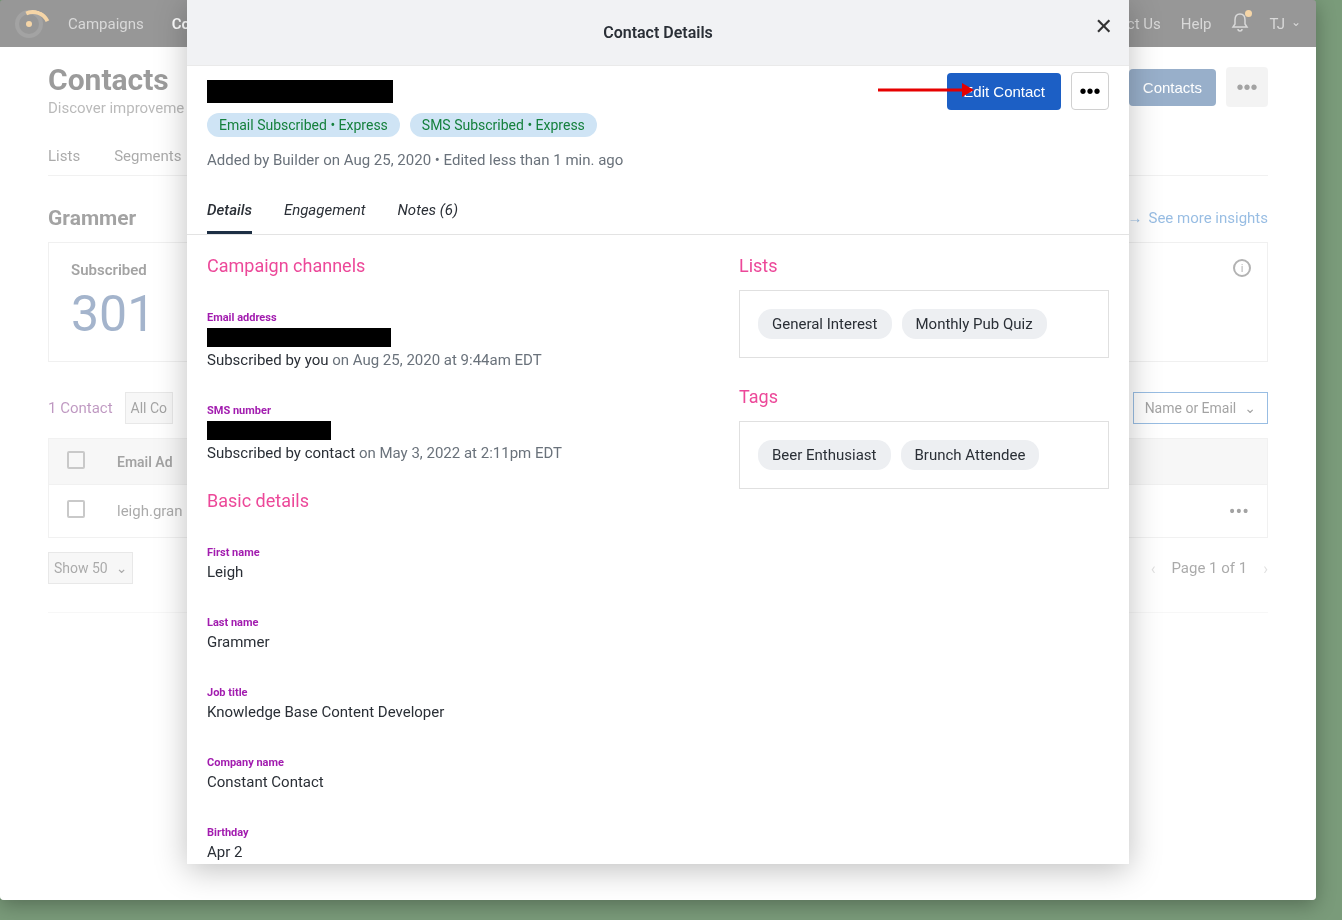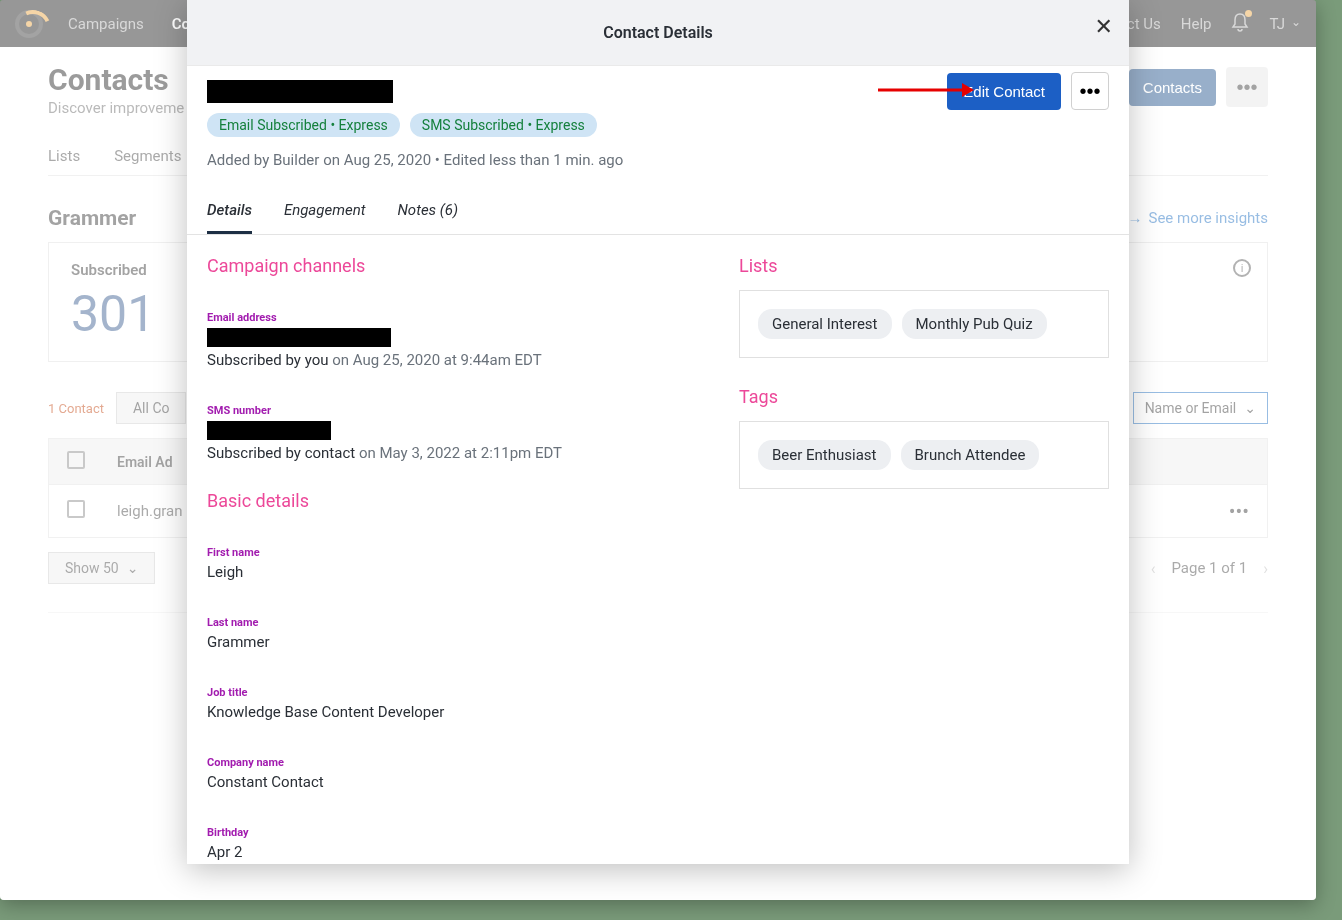--- a/index.html
+++ b/index.html
@@ -36,22 +36,22 @@
     .see-more-row { display: flex; justify-content: space-between; align-items: center; margin-top: 30px; }
     .see-more { color: #1b6dc1; font-size: 15px; cursor: pointer; display: flex; align-items: center; gap: 6px; }
 
     .insights-row { display: flex; gap: 12px; margin-top: 12px; }
     .insight-card { border: 1px solid #ddd; padding: 18px 22px; flex: 1; position: relative; }
     .insight-label { font-weight: 600; color: #333; font-size: 15px; }
     .insight-value { font-size: 50px; font-weight: 400; color: #355a8e; margin-top: 6px; }
     .info-icon { position: absolute; top: 16px; right: 16px; width: 18px; height: 18px; border: 2px solid #555; border-radius: 50%; display: flex; align-items: center; justify-content: center; font-size: 11px; color: #555; }
 
     .filter-row { display: flex; align-items: center; gap: 12px; margin-top: 30px; }
-    .filter-text { font-size: 13px; color: #c2410c; }
-    .selectish { background: #eee; border: 1px solid #ccc; padding: 7px 16px; font-size: 14px; display: flex; align-items: center; gap: 8px; cursor: pointer; }
+    .filter-text { font-size: 15px; color: #701a75; }
+    .selectish { background: #eee; border: 1px solid #ccc; padding: 7px 5px; font-size: 14px; display: flex; align-items: center; gap: 8px; cursor: pointer; }
     .search-sort { margin-left: auto; display: flex; gap: 8px; align-items: center; }
     .sort-select { border: 1px solid #1b6dc1; padding: 7px 11px; font-size: 14px; color: #333; display: flex; align-items: center; gap: 8px; cursor: pointer; }
 
     .table { border: 1px solid #e0e0e0; margin-top: 14px; }
     .table-header { display: flex; background: #eee; padding: 12px 18px; font-weight: 600; font-size: 14px; color: #333; align-items: center; }
     .table-row { display: flex; padding: 14px 18px; border-top: 1px solid #e0e0e0; align-items: center; font-size: 15px; color: #444; }
     .checkbox-cell { width: 50px; }
     .checkbox { width: 18px; height: 18px; border: 2px solid #888; border-radius: 2px; display: inline-block; }
     .col-email { flex: 2; }
     .col-date { width: 120px; }

